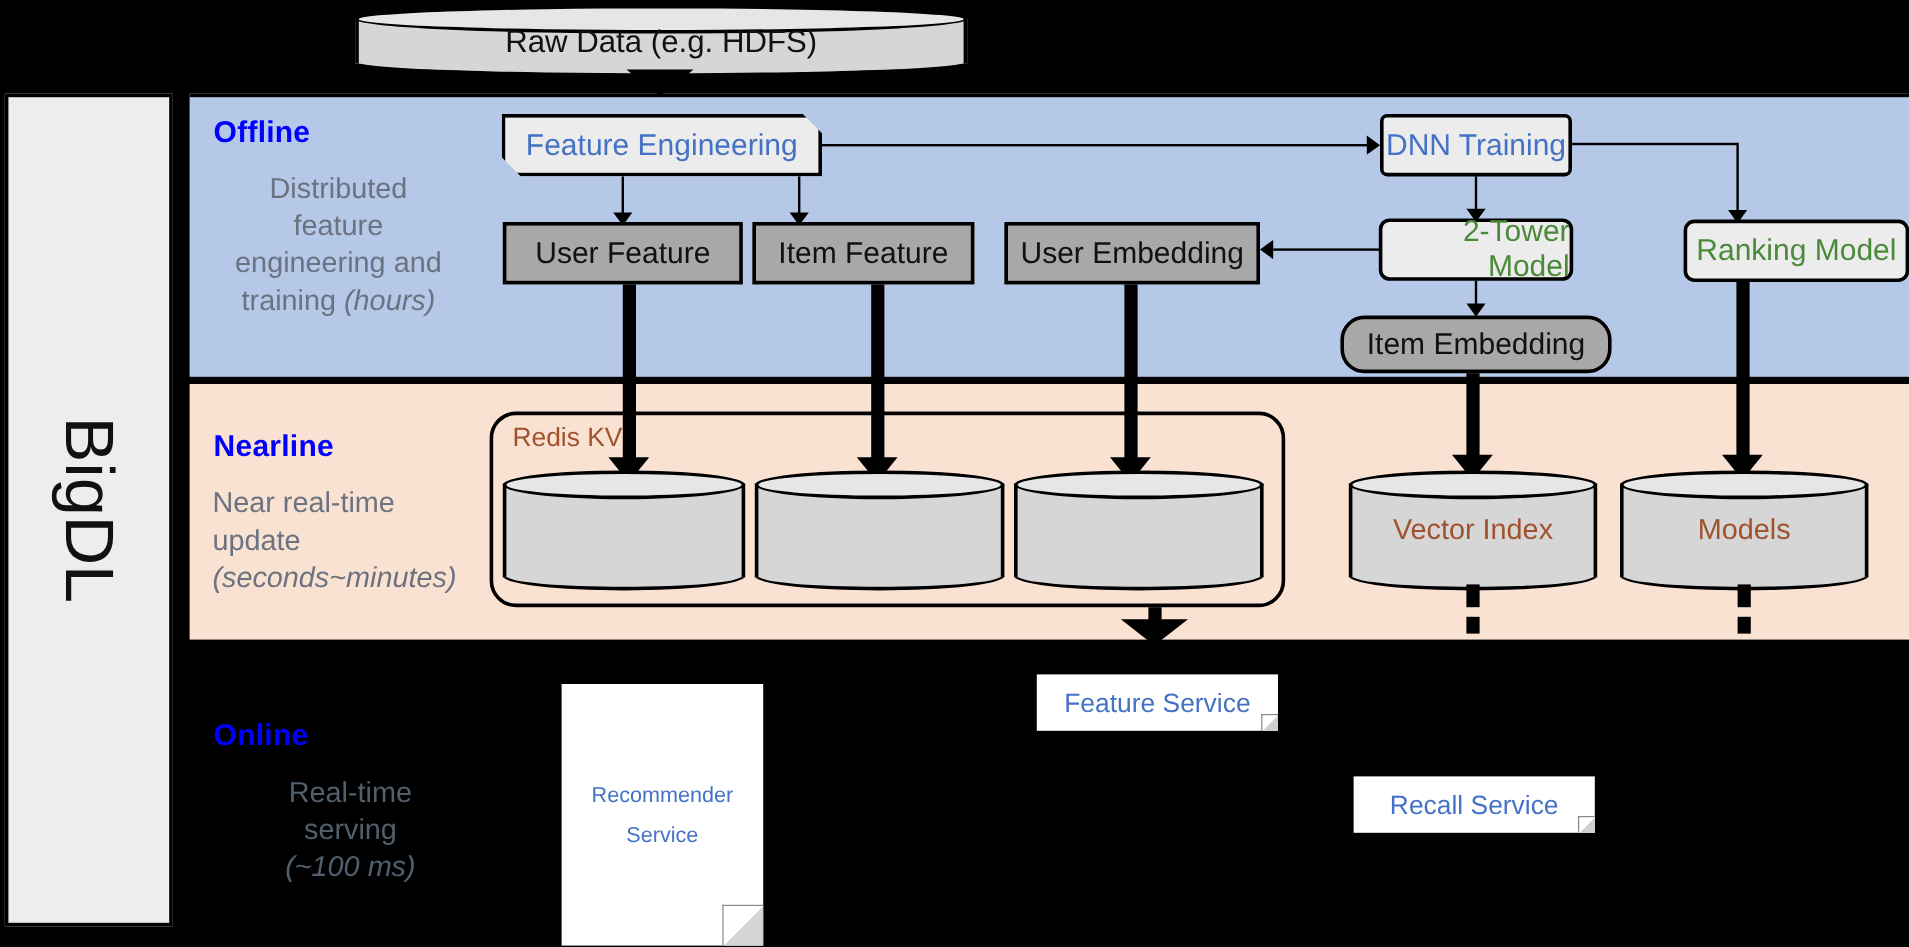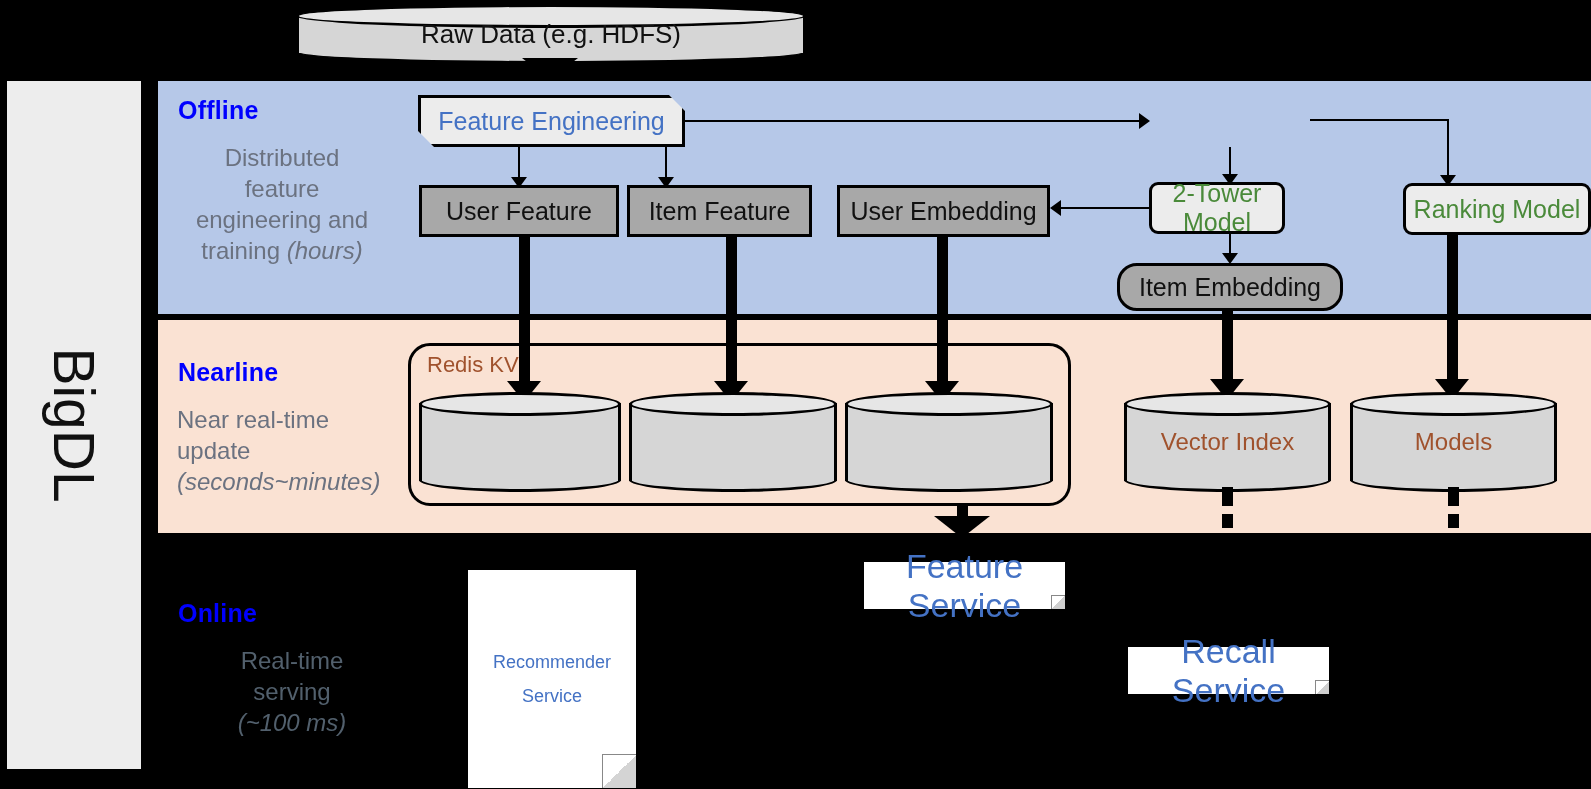--- a/index.html
+++ b/index.html
@@ -101,21 +101,21 @@
     border:3px solid #000; border-radius:22px;
     background:transparent;
   }
   .redis-label {
     position:absolute; font-size:22px; color:#a0522d;
   }
 
   
   .note {
     position:absolute; background:#fff;
-    font-size:34px; color:#4472c4;
+    font-size:22px; color:#4472c4;
     display:flex; align-items:center; justify-content:center; text-align:center;
   }
   .note .fold {
     position:absolute; right:0; bottom:0; width:14px; height:14px;
     background:linear-gradient(135deg, #fff 0 50%, #cfcfcf 50% 100%);
     border-left:1px solid #888; border-top:1px solid #888;
   }
   .note-big { font-size:18px; line-height:34px; }
   .note-big .fold {
     width:34px; height:34px;
@@ -196,20 +196,23 @@
   <div class="ln" style="left:548px; top:62px; width:4px; height:12px;"></div>
   <div class="arrow-down-wide" style="left:522px; top:58px;"></div>
 
   <div class="node cutbox" style="left:418px; top:95px; width:267px; height:52px;">
     <span>Feature Engineering</span>
   </div>
 
   <div class="ln" style="left:685px; top:120px; width:462px; height:2px;"></div>
   <div class="arrow-right" style="left:1139px; top:113px;"></div>
 
+  <div class="node notchbox" style="left:1150px; top:95px; width:160px; height:52px;">
+    <span>DNN Training</span>
+  </div>
 
   <div class="ln" style="left:518px; top:147px; width:2px; height:36px;"></div>
   <div class="arrow-down" style="left:511px; top:177px;"></div>
 
   <div class="ln" style="left:665px; top:147px; width:2px; height:36px;"></div>
   <div class="arrow-down" style="left:658px; top:177px;"></div>
 
   <div class="ln" style="left:1229px; top:147px; width:2px; height:33px;"></div>
   <div class="arrow-down" style="left:1222px; top:174px;"></div>
 
@@ -220,21 +223,21 @@
   <div class="node greybox" style="left:419px; top:185px; width:200px; height:52px;">
     <span>User Feature</span>
   </div>
   <div class="node greybox" style="left:627px; top:185px; width:185px; height:52px;">
     <span>Item Feature</span>
   </div>
   <div class="node greybox" style="left:837px; top:185px; width:213px; height:52px;">
     <span>User Embedding</span>
   </div>
 
-  <div class="node procbox green" style="left:1149px; top:182px; width:136px; height:52px;">
+  <div class="node procbox green" style="left:1149px; top:182px; width:162px; height:52px;text-align:right;">
     <span>2-Tower Model</span>
   </div>
 
   <div class="ln" style="left:1061px; top:207px; width:90px; height:2px;"></div>
   <div class="arrow-left" style="left:1050px; top:200px;"></div>
 
   <div class="node procbox green" style="left:1355px; top:183px; width:188px; height:52px;margin-left:48px;">
     <span>Ranking Model</span>
   </div>
 

